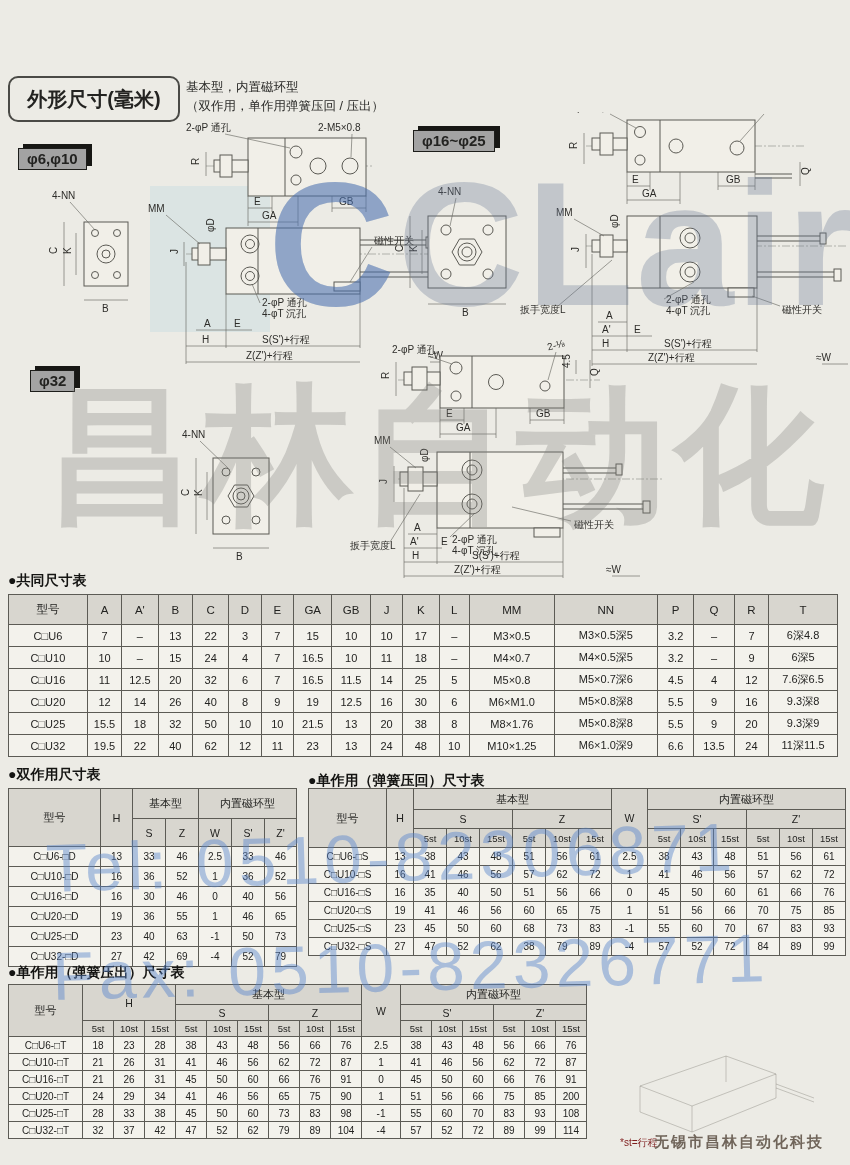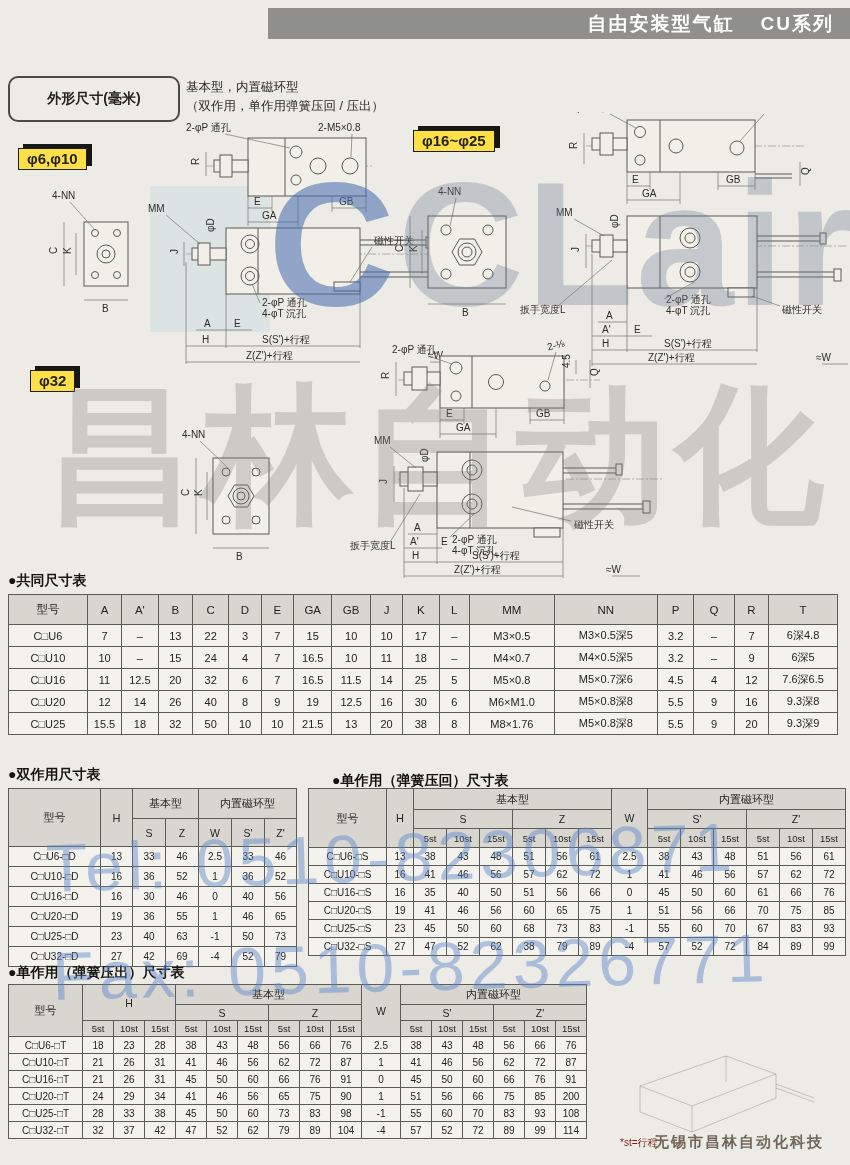--- a/index.html
+++ b/index.html
@@ -7,25 +7,25 @@
         font-family:"Liberation Sans","DejaVu Sans",sans-serif;color:#232321;}
   .abs{position:absolute;}
 
   
   .hdrbar{left:268px;top:8px;width:582px;height:31px;background:#8f8f8c;color:#fdfdfb;
           display:flex;align-items:center;justify-content:flex-end;gap:26px;
           padding-right:16px;box-sizing:border-box;font-size:19px;font-weight:bold;letter-spacing:2px;z-index:2;}
 
   
   .secbox{left:8px;top:76px;width:168px;height:42px;border:2px solid #4a4a46;border-radius:10px;
-          display:flex;align-items:center;justify-content:center;font-size:14px;font-weight:bold;z-index:2;}
+          display:flex;align-items:center;justify-content:center;font-size:20px;font-weight:bold;z-index:2;}
   .sub1{left:186px;top:79px;font-size:12.5px;color:#2a2a28;z-index:2;}
   .sub2{left:186px;top:98px;font-size:12.5px;color:#2a2a28;z-index:2;}
 
-  .badge{position:absolute;background:#fde047;border:1.6px solid #1d1d1a;padding:1px 8px 2px;
+  .badge{position:absolute;background:#a3a3a3;border:1.6px solid #1d1d1a;padding:1px 8px 2px;
          font-size:15px;font-weight:bold;box-shadow:5px -4px 0 0 #171714;z-index:3;white-space:nowrap;}
 
   
   .tbl-title{position:absolute;font-size:14px;font-weight:bold;color:#141412;z-index:4;white-space:nowrap;}
   table.dim{position:absolute;border-collapse:collapse;table-layout:fixed;background:#f3f2ec;
             border:1.6px solid #2f2e2b;z-index:4;}
   table.dim th,table.dim td{border:1px solid #5c5b55;text-align:center;padding:0 1px;
             font-weight:normal;overflow:hidden;white-space:nowrap;}
   table.dim thead th{background:#d8d6cf;}
   table.dim thead{border-bottom:1.4px solid #2f2e2b;}
@@ -69,24 +69,20 @@
   .bleed{left:150px;top:186px;width:120px;height:146px;background:rgba(125,185,215,.15);z-index:1;}
 
   .note{left:620px;top:1136px;font-size:10px;color:#7f1d1d;z-index:4;}
   .company{left:654px;top:1133px;font-size:15px;font-weight:bold;letter-spacing:2px;color:#70655a;z-index:4;}
 </style>
 </head>
 <body>
 
 <div class="page">
 
-  <div class="abs hdrbar">
-    <span>自由安装型气缸</span>
-    <span>CU系列</span>
-  </div>
 
   <div class="abs secbox">
     <span>外形尺寸(毫米)</span>
   </div>
   <div class="abs sub1">基本型，内置磁环型</div>
   <div class="abs sub2">（双作用，单作用弹簧压回 / 压出）</div>
 
   <div class="badge" style="left:18px;top:148px;">φ6,φ10</div>
   <div class="badge" style="left:413px;top:130px;">φ16~φ25</div>
   <div class="badge" style="left:30px;top:370px;">φ32</div>
@@ -516,20 +512,40 @@
           <td>20</td>
           <td>38</td>
           <td>8</td>
           <td>M8×1.76</td>
           <td>M5×0.8深8</td>
           <td>5.5</td>
           <td>9</td>
           <td>20</td>
           <td>9.3深9</td>
         </tr>
+        <tr>
+          <td>C□U32</td>
+          <td>19.5</td>
+          <td>22</td>
+          <td>40</td>
+          <td>62</td>
+          <td>12</td>
+          <td>11</td>
+          <td>23</td>
+          <td>13</td>
+          <td>24</td>
+          <td>48</td>
+          <td>10</td>
+          <td>M10×1.25</td>
+          <td>M6×1.0深9</td>
+          <td>6.6</td>
+          <td>13.5</td>
+          <td>24</td>
+          <td>11深11.5</td>
+        </tr>
       </tbody>
   </table>
 
   <div class="tbl-title" style="left:8px;top:766px;">●双作用尺寸表</div>
   <table class="dim" id="t-double" style="left:8px;top:788px;width:288px;">
     <colgroup>
       <col style="width:92px">
         <col style="width:32px">
         <col style="width:33px">
         <col style="width:33px">
@@ -603,21 +619,21 @@
           <td>27</td>
           <td>42</td>
           <td>69</td>
           <td>-4</td>
           <td>52</td>
           <td>79</td>
         </tr>
       </tbody>
   </table>
 
-  <div class="tbl-title" style="left:308px;top:772px;margin-left:24px;">●单作用（弹簧压回）尺寸表</div>
+  <div class="tbl-title" style="left:308px;top:772px;">●单作用（弹簧压回）尺寸表</div>
   <table class="dim" id="t-sreturn" style="left:308px;top:788px;width:537px;">
     <colgroup>
       <col style="width:78px">
         <col style="width:27px">
       <col style="width:33px">
         <col style="width:33px">
         <col style="width:33px">
       <col style="width:33px">
         <col style="width:33px">
         <col style="width:33px">

